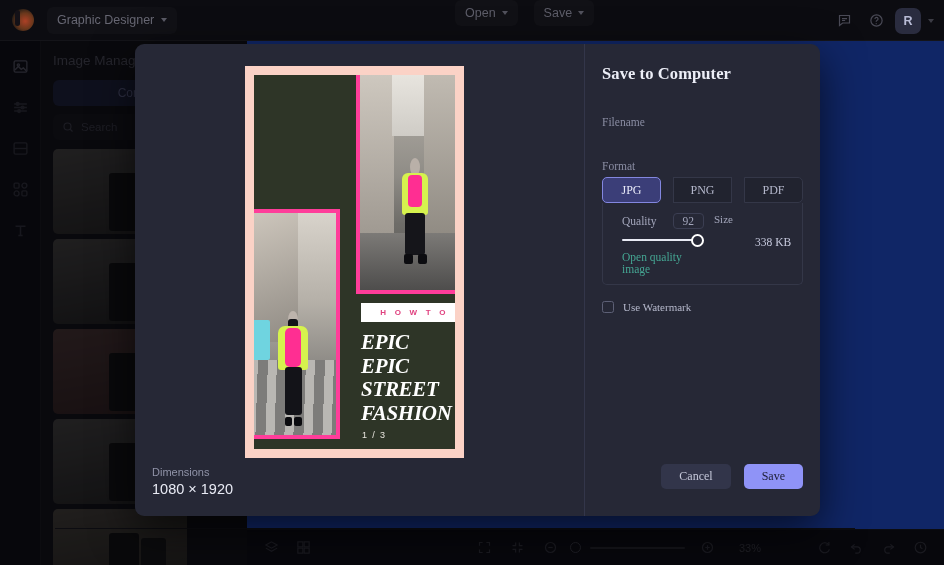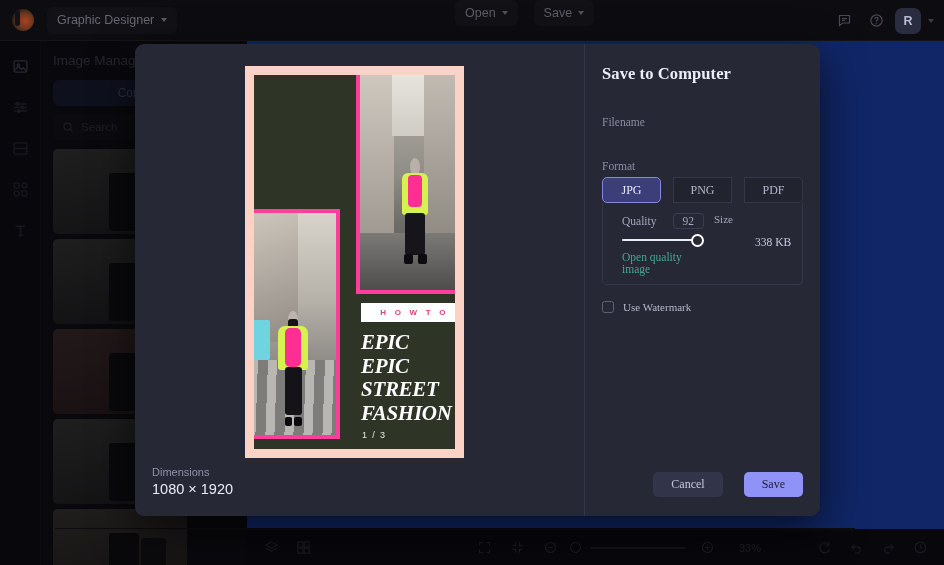--- a/index.html
+++ b/index.html
@@ -129,21 +129,21 @@
     background:#262836; border:2px solid #fff; cursor:pointer; }
   .qnote { margin-top:10px; color:#45a693; font-size:11.5px; }
   .qright { width:78px; }
   .qright .lbl { color:#a3a6bb; font-size:11px; }
   .qright .val { color:#c7cade; font-size:11.5px; margin-top:11px;margin-left:41px; }
 
   .wm { margin-top:16px; display:flex; align-items:center; gap:9px; cursor:pointer; }
   .cbox { width:12px;height:12px;border:1.3px solid #5d6076; border-radius:2.5px; }
   .wm span { color:#b6b9cc; font-size:11px; }
 
-  .mactions { position:absolute; right:17px; bottom:19px; display:flex; gap:21px; }
+  .mactions { position:absolute; right:17px; bottom:27px; display:flex; gap:13px; }
   .btn { height:25px; padding:0 18px; border-radius:5px; font-size:12px;
     display:flex; align-items:center; justify-content:center; cursor:pointer; }
   .btn-cancel { background:#32354a; color:#c5c8da; }
   .btn-save { background:#8f93f7; color:#1c1e33; }
 
   .dims { position:absolute; left:17px; bottom:19px; }
   .dims .k { color:#9093a8; font-size:11px; }
   .dims .v { color:#e8eaf4; font-size:14.5px; margin-top:3px; }
 
   

